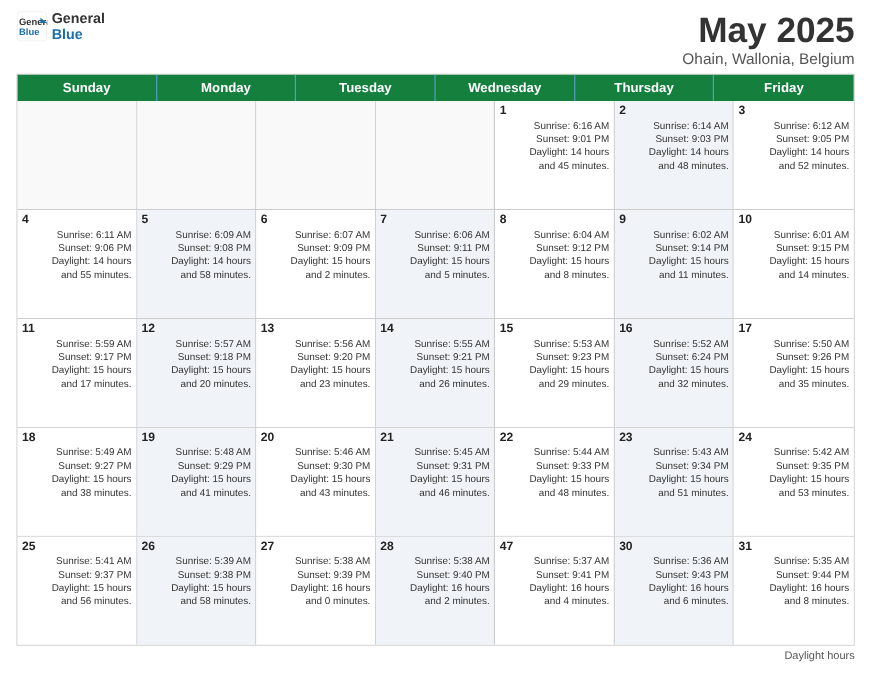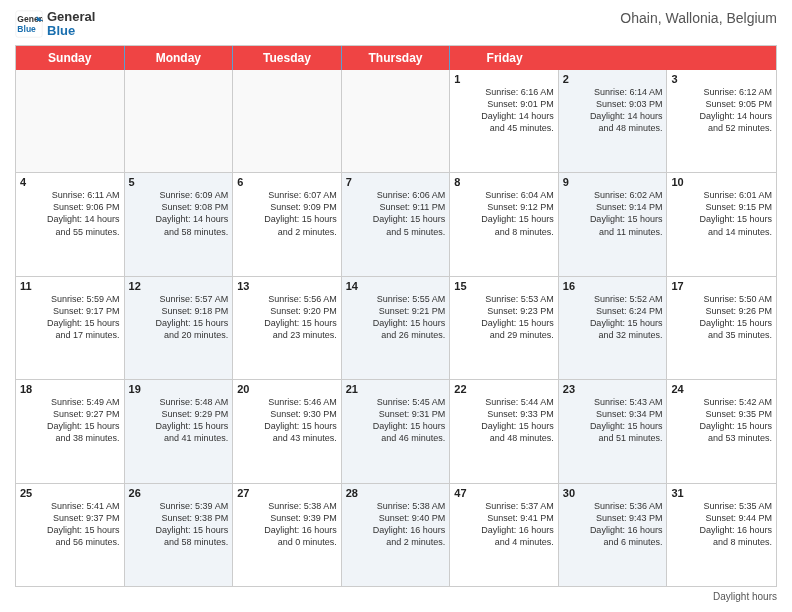--- a/index.html
+++ b/index.html
@@ -46,22 +46,22 @@
       color: #555;
     }
     .calendar {
       flex: 1;
       display: flex;
       flex-direction: column;
       border: 1px solid #ccc;
     }
     .cal-header-row {
       display: grid;
-      grid-template-columns: repeat(7, 1fr);
-      background: #ef4444;
+      grid-template-columns: repeat(6, 1fr);
+      background: #15803d;
     }
     .cal-header-cell {
       color: #fff;
       font-size: 12px;
       font-weight: bold;
       text-align: center;
       padding: 5px 2px;
       border-right: 1px solid #5a9fd1;
     }
     .cal-header-cell:last-child { border-right: none; }
@@ -119,29 +119,31 @@
         <text x="3" y="16" font-size="11" font-weight="bold" fill="#333" font-family="Arial">General</text>
         <text x="3" y="28" font-size="11" font-weight="bold" fill="#1a6faf" font-family="Arial">Blue</text>
         <polygon points="28,8 36,14 28,14" fill="#1a6faf"></polygon>
       </svg>
       <div style="line-height:1.1;">
         <div style="font-size:13px;font-weight:bold;color:#333;">General</div>
         <div style="font-size:13px;font-weight:bold;color:#1a6faf;">Blue</div>
       </div>
     </div>
     <div class="title-block">
+      <div class="month-year">May 2025</div>
       <div class="location">Ohain, Wallonia, Belgium</div>
     </div>
   </div>
 
   <div class="calendar">
     <div class="cal-header-row">
     <div class="cal-header-cell">Sunday</div>
         <div class="cal-header-cell">Monday</div>
         <div class="cal-header-cell">Tuesday</div>
+        <div class="cal-header-cell">Wednesday</div>
         <div class="cal-header-cell">Thursday</div>
         <div class="cal-header-cell">Friday</div>
       </div>
     <div class="cal-body">
     <div class="cal-row">
           <div class="cal-cell empty"></div>
           <div class="cal-cell empty"></div>
           <div class="cal-cell empty"></div>
           <div class="cal-cell empty"></div>
           <div class="cal-cell">

